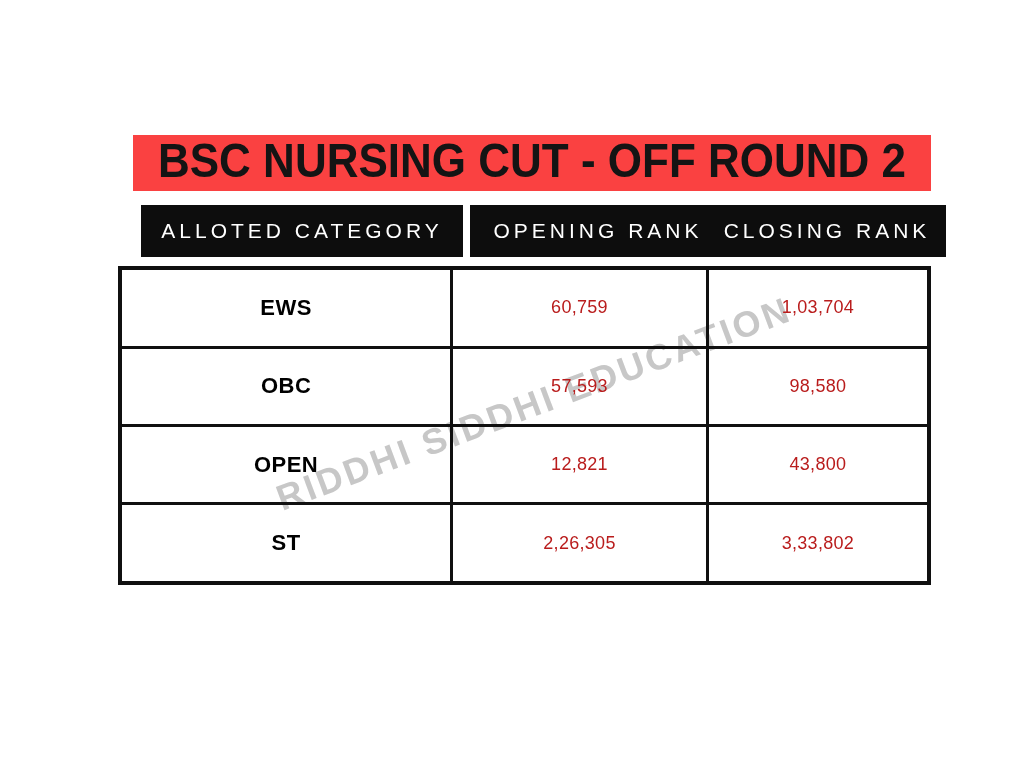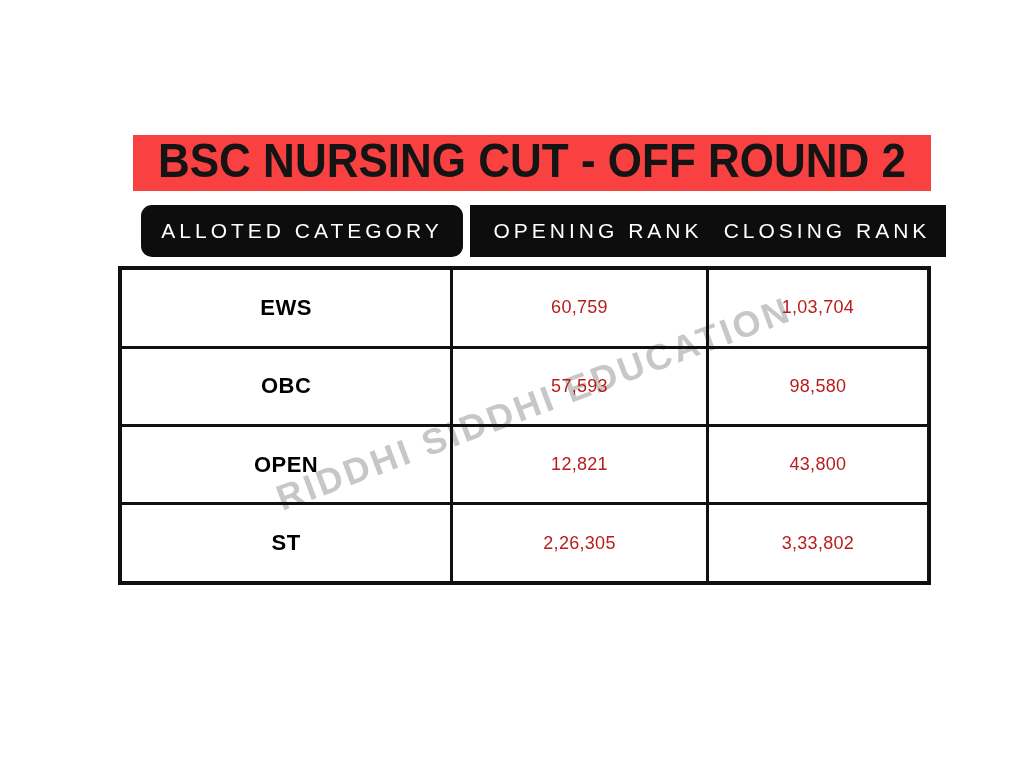--- a/index.html
+++ b/index.html
@@ -50,21 +50,21 @@
     align-items: center;
     justify-content: center;
     z-index: 3;
   }
   .hdr span {
     font-size: 21px;
     font-weight: 400;
     letter-spacing: 4px;
     white-space: nowrap;
   }
-  .hdr-1 { left: 141px; width: 322px; border-radius: 11px; }
+  .hdr-1 { left: 141px; width: 322px; }
   .hdr-2 { left: 470px; width: 256px; }
   .hdr-3 { left: 696px; width: 238px; margin-left: 12px; }
 
   
   .watermark {
     position: absolute;
     left: 222px;
     top: 380px;
     width: 624px;
     height: 48px;

